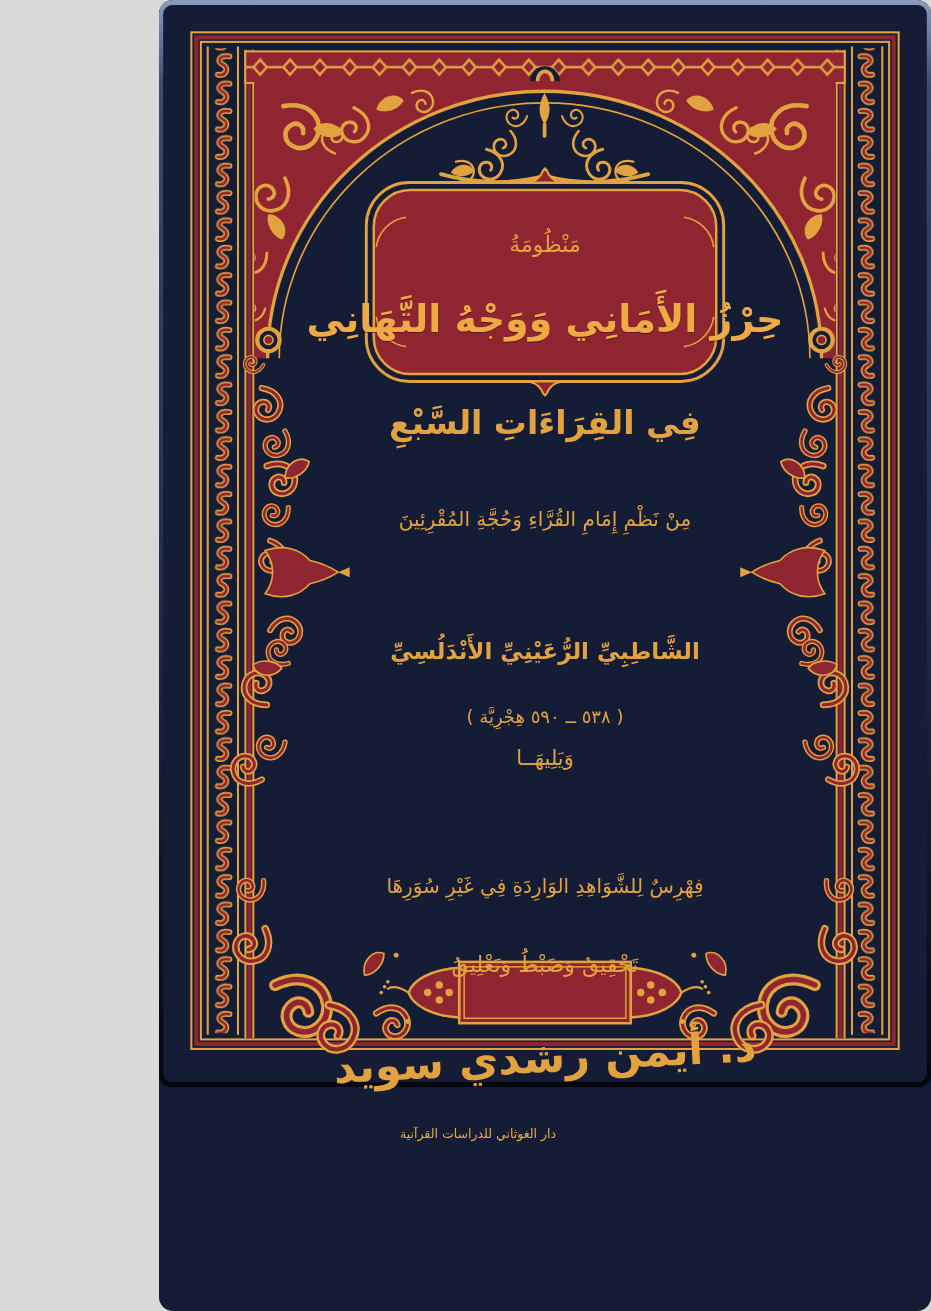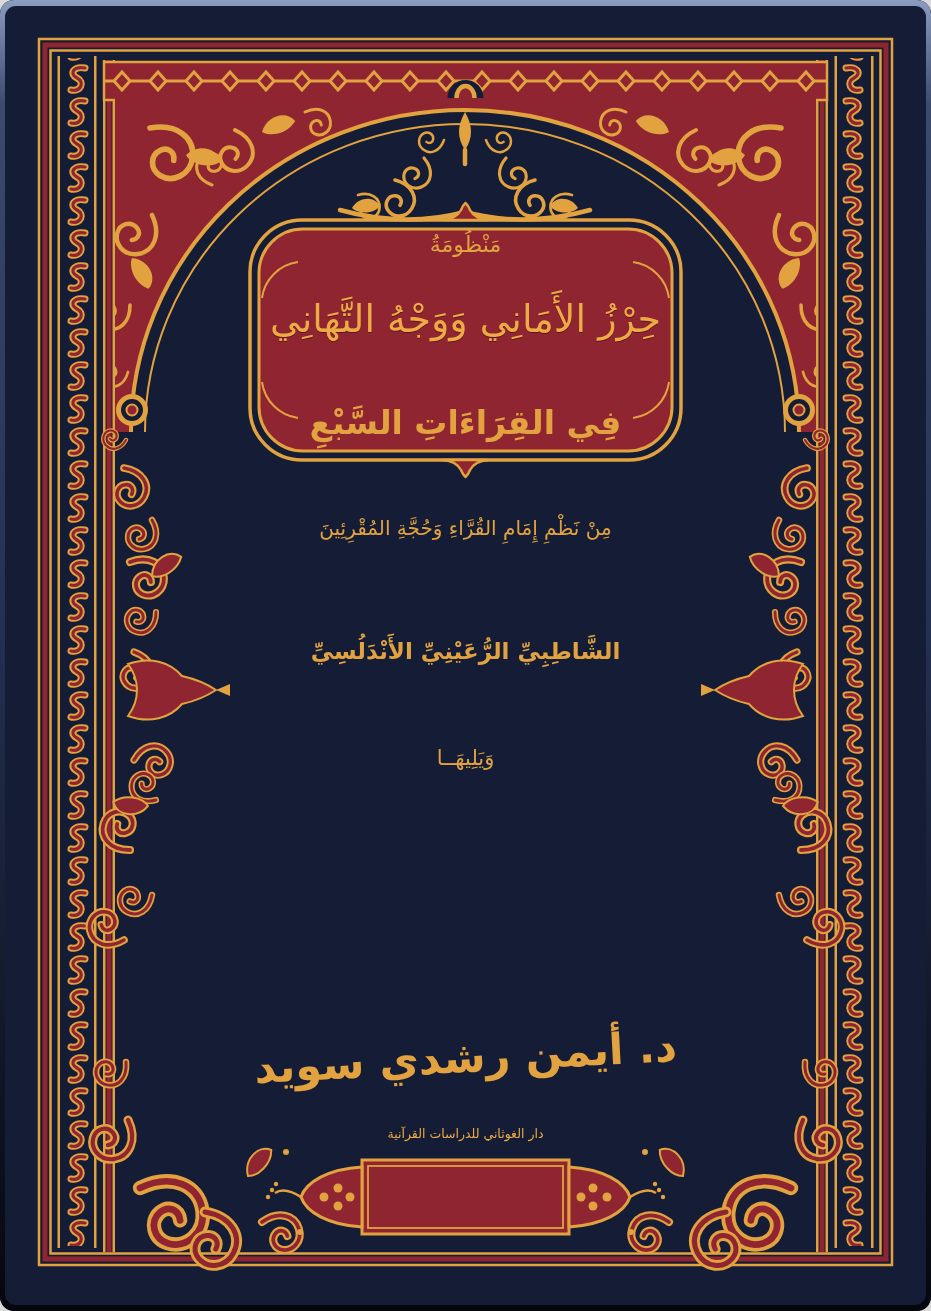--- a/index.html
+++ b/index.html
@@ -1,20 +1,20 @@
 <!DOCTYPE html>
 <html lang="ar" dir="rtl" style="--navy: #141d35; --red: #8e2531; --gold: #e2a23f; --gold_bright: #edaa45;"><head>
 <meta charset="utf-8">
 <style>
   :root{
     --navy:#141d35; --red:#8e2531; --gold:#e2a23f; --gold_bright:#edaa45;
   }
   html,body{margin:0;padding:0;background:#d9d9d9;}
   .page{
-    position:relative; width:931px; height:1311px; overflow:hidden;
+    position:relative; width:772px; height:1311px; overflow:hidden;
     border-radius:14px; background:var(--navy);
     font-family:"DejaVu Sans", sans-serif;
   }
   .art{position:absolute;inset:0;z-index:1;}
   
   .sg{stroke:var(--gold);stroke-width:7;fill:none;stroke-linecap:round}
   .sr{stroke:var(--red);stroke-width:3.2;fill:none;stroke-linecap:round}
   .og{stroke:var(--gold);stroke-width:9;fill:none;stroke-linecap:round}
   .or{stroke:var(--red);stroke-width:4.2;fill:none;stroke-linecap:round}
   .ag{stroke:var(--gold);stroke-width:4.5;fill:none;stroke-linecap:round}
@@ -27,24 +27,24 @@
   .frG{fill:none;stroke:var(--gold);stroke-width:2.5}
   .frR{fill:none;stroke:var(--red);stroke-width:5}
   .bump{fill:var(--red);stroke:var(--gold);stroke-width:2.5}
   
   .t{
     position:absolute; left:130px; right:130px; z-index:2;
     text-align:center; direction:rtl; color:var(--gold);
     line-height:1.3; white-space:nowrap;
   }
   .series{top:231px; font-size:22px;}
-  .title{top:295px; font-size:38px; font-weight:normal; color:var(--gold_bright);
+  .title{top:295px; font-size:38px; font-weight:bold; color:var(--gold_bright);
          text-shadow:0 1px 0 rgba(60,10,14,.55);}
   .subtitle{top:402px; font-size:33px; font-weight:bold;}
-  .aintro{top:506px; font-size:20px;margin-top:9px;}
+  .aintro{top:506px; font-size:20px;}
   .aname{top:551px; font-size:27px; font-weight:bold;}
   .anisba{top:637px; font-size:23px; font-weight:bold;}
   .adates{top:705px; font-size:18px;}
   .fby{top:745px; font-size:21px;}
   .app1{top:831px; font-size:20px;}
   .app2{top:873px; font-size:20px;}
   .erole{top:951px; font-size:22px;}
   .eepi{top:996px; font-size:22px;}
   .ename{top:1030px; font-size:43px; font-weight:bold; transform:rotate(-3deg);}
   .pub{top:1126px; left:375px; right:375px; font-size:12.5px; color:var(--gold_bright);}
@@ -244,16 +244,19 @@
           <use href="#bellL" transform="translate(931,0) scale(-1,1)"></use>
         </g>
     </g>
   </svg>
 
   <div class="t series">مَنْظُومَةُ</div>
   <div class="t title">حِرْزُ الأَمَانِي وَوَجْهُ التَّهَانِي</div>
   <div class="t subtitle">فِي القِرَاءَاتِ السَّبْعِ</div>
   <div class="t aintro">مِنْ نَظْمِ إِمَامِ القُرَّاءِ وَحُجَّةِ المُقْرِئِينَ</div>
   <div class="t anisba">الشَّاطِبِيِّ الرُّعَيْنِيِّ الأَنْدَلُسِيِّ</div>
+  <div class="t adates">( ٥٣٨ ــ ٥٩٠ هِجْرِيَّة )</div>
   <div class="t fby">وَيَلِيهَــا</div>
+  <div class="t app2">فِهْرِسٌ لِلشَّوَاهِدِ الوَارِدَةِ فِي غَيْرِ سُوَرِهَا</div>
+  <div class="t erole">تَحْقِيقُ وَضَبْطُ وَتَعْلِيقُ</div>
   <div class="t ename">د. أيمن رشدي سويد</div>
   <div class="t pub">دار الغوثاني للدراسات القرآنية</div>
 </div>
 
 </body></html>

